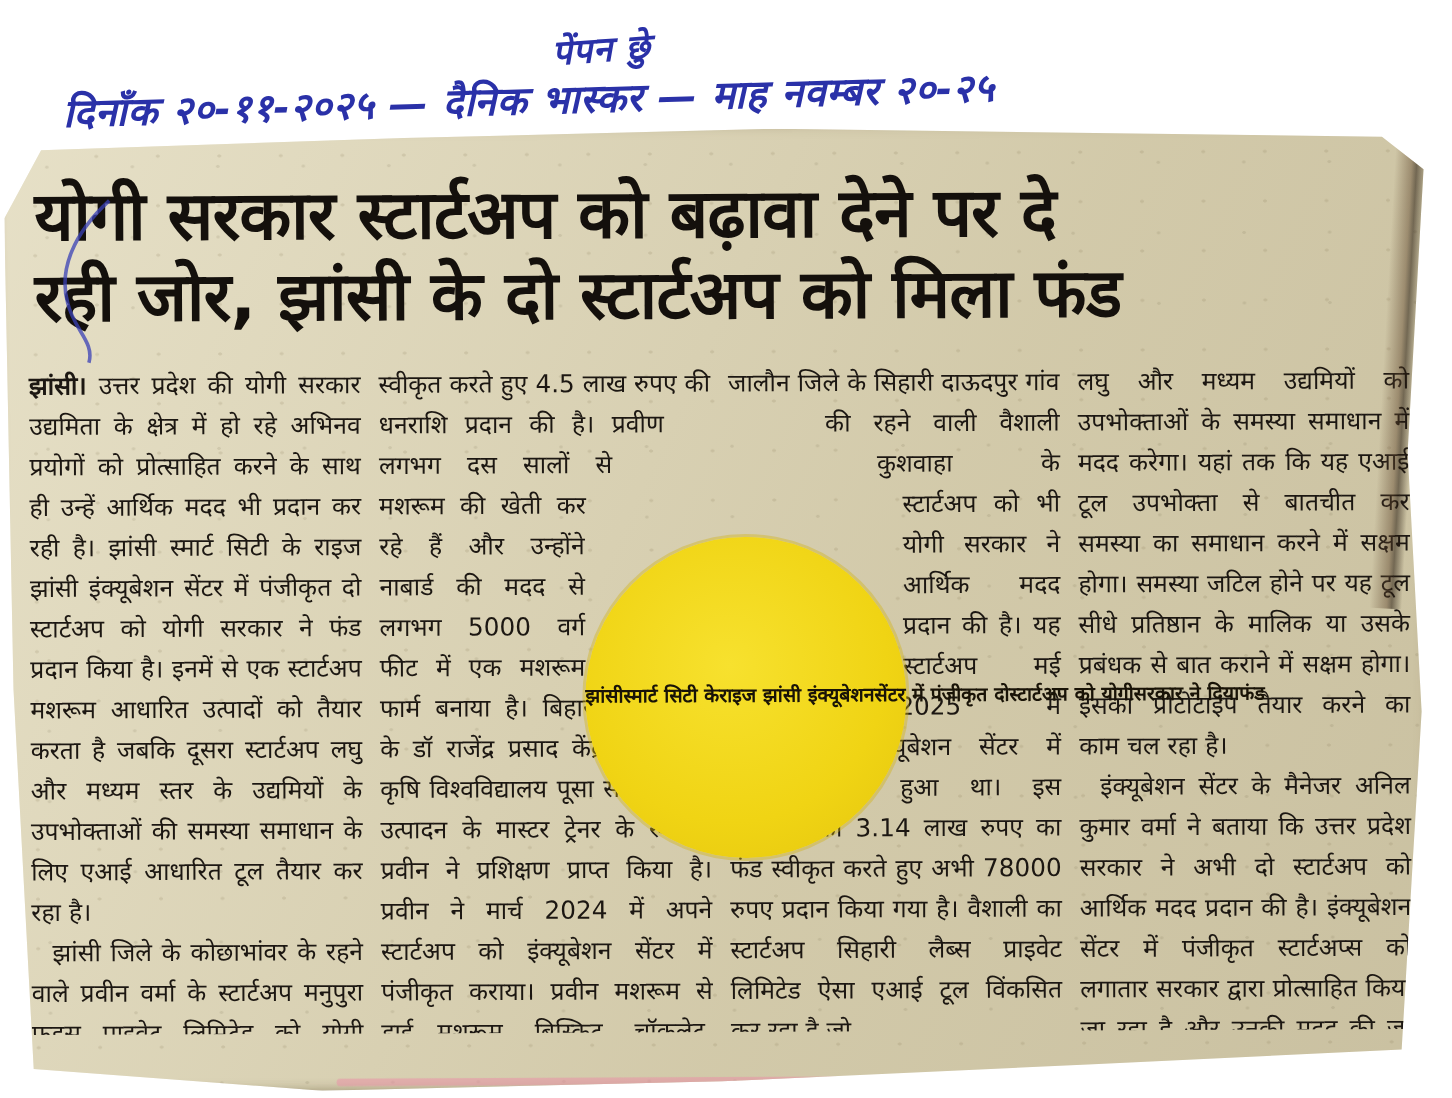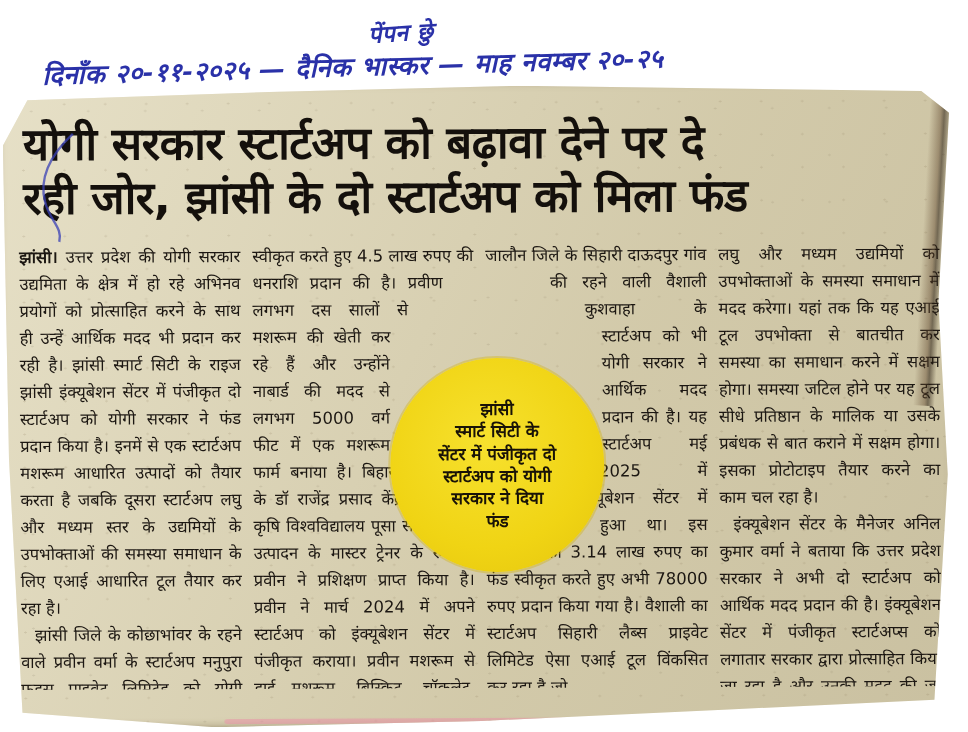--- a/index.html
+++ b/index.html
@@ -60,22 +60,22 @@
     shape-outside:ellipse(110px 110px at 127% 50%);shape-margin:7px;
   }
   .cutout-left{
     float:left;width:116px;height:212px;margin-top:104px;
     shape-outside:ellipse(110px 110px at 11px 50%);shape-margin:7px;
   }
   
   .highlight-circle{
     position:absolute;left:386px;top:272px;width:214px;height:214px;border-radius:50%;
     background:radial-gradient(circle at 45% 40%, #f7e12e 0%, #f0d414 60%, #e4c50e 100%);
-    display:flex;flex-direction:column;align-items:center;justify-content:center;
-    text-align:center;font-weight:800;font-size:17px;line-height:1.32;color:#191307;
+    display:flex;flex-direction:row;align-items:center;justify-content:space-between;
+    text-align:center;font-weight:800;font-size:13px;line-height:1.32;color:#191307;
     box-shadow:0 0 0 2px rgba(210,180,20,.4);
   }
   .highlight-circle div{white-space:nowrap;}
 </style>
 </head>
 <body>
 
 <div>
 
   <div class="hand hand-note">पेंपन छुे</div>
@@ -112,20 +112,21 @@
       <div class="col">
         <p>लघु और मध्यम उद्यमियों को उपभोक्ताओं के समस्या समाधान में मदद करेगा। यहां तक कि यह एआई टूल उपभोक्ता से बातचीत कर समस्या का समाधान करने में सक्षम होगा। समस्या जटिल होने पर यह टूल सीधे प्रतिष्ठान के मालिक या उसके प्रबंधक से बात कराने में सक्षम होगा। इसका प्रोटोटाइप तैयार करने का काम चल रहा है।</p>
         <p>इंक्यूबेशन सेंटर के मैनेजर अनिल कुमार वर्मा ने बताया कि उत्तर प्रदेश सरकार ने अभी दो स्टार्टअप को आर्थिक मदद प्रदान की है। इंक्यूबेशन सेंटर में पंजीकृत स्टार्टअप्स को लगातार सरकार द्वारा प्रोत्साहित किया जा रहा है और उनकी मदद की जा रही है।</p>
       </div>
 
     </div>
 
     <div class="highlight-circle">
       <div>झांसी</div>
       <div>स्मार्ट सिटी के</div>
+      <div>राइज झांसी इंक्यूबेशन</div>
       <div>सेंटर में पंजीकृत दो</div>
       <div>स्टार्टअप को योगी</div>
       <div>सरकार ने दिया</div>
       <div>फंड</div>
     </div>
 
     <div class="crease"></div>
     <div class="pink-smear"></div>
 
   </div>

